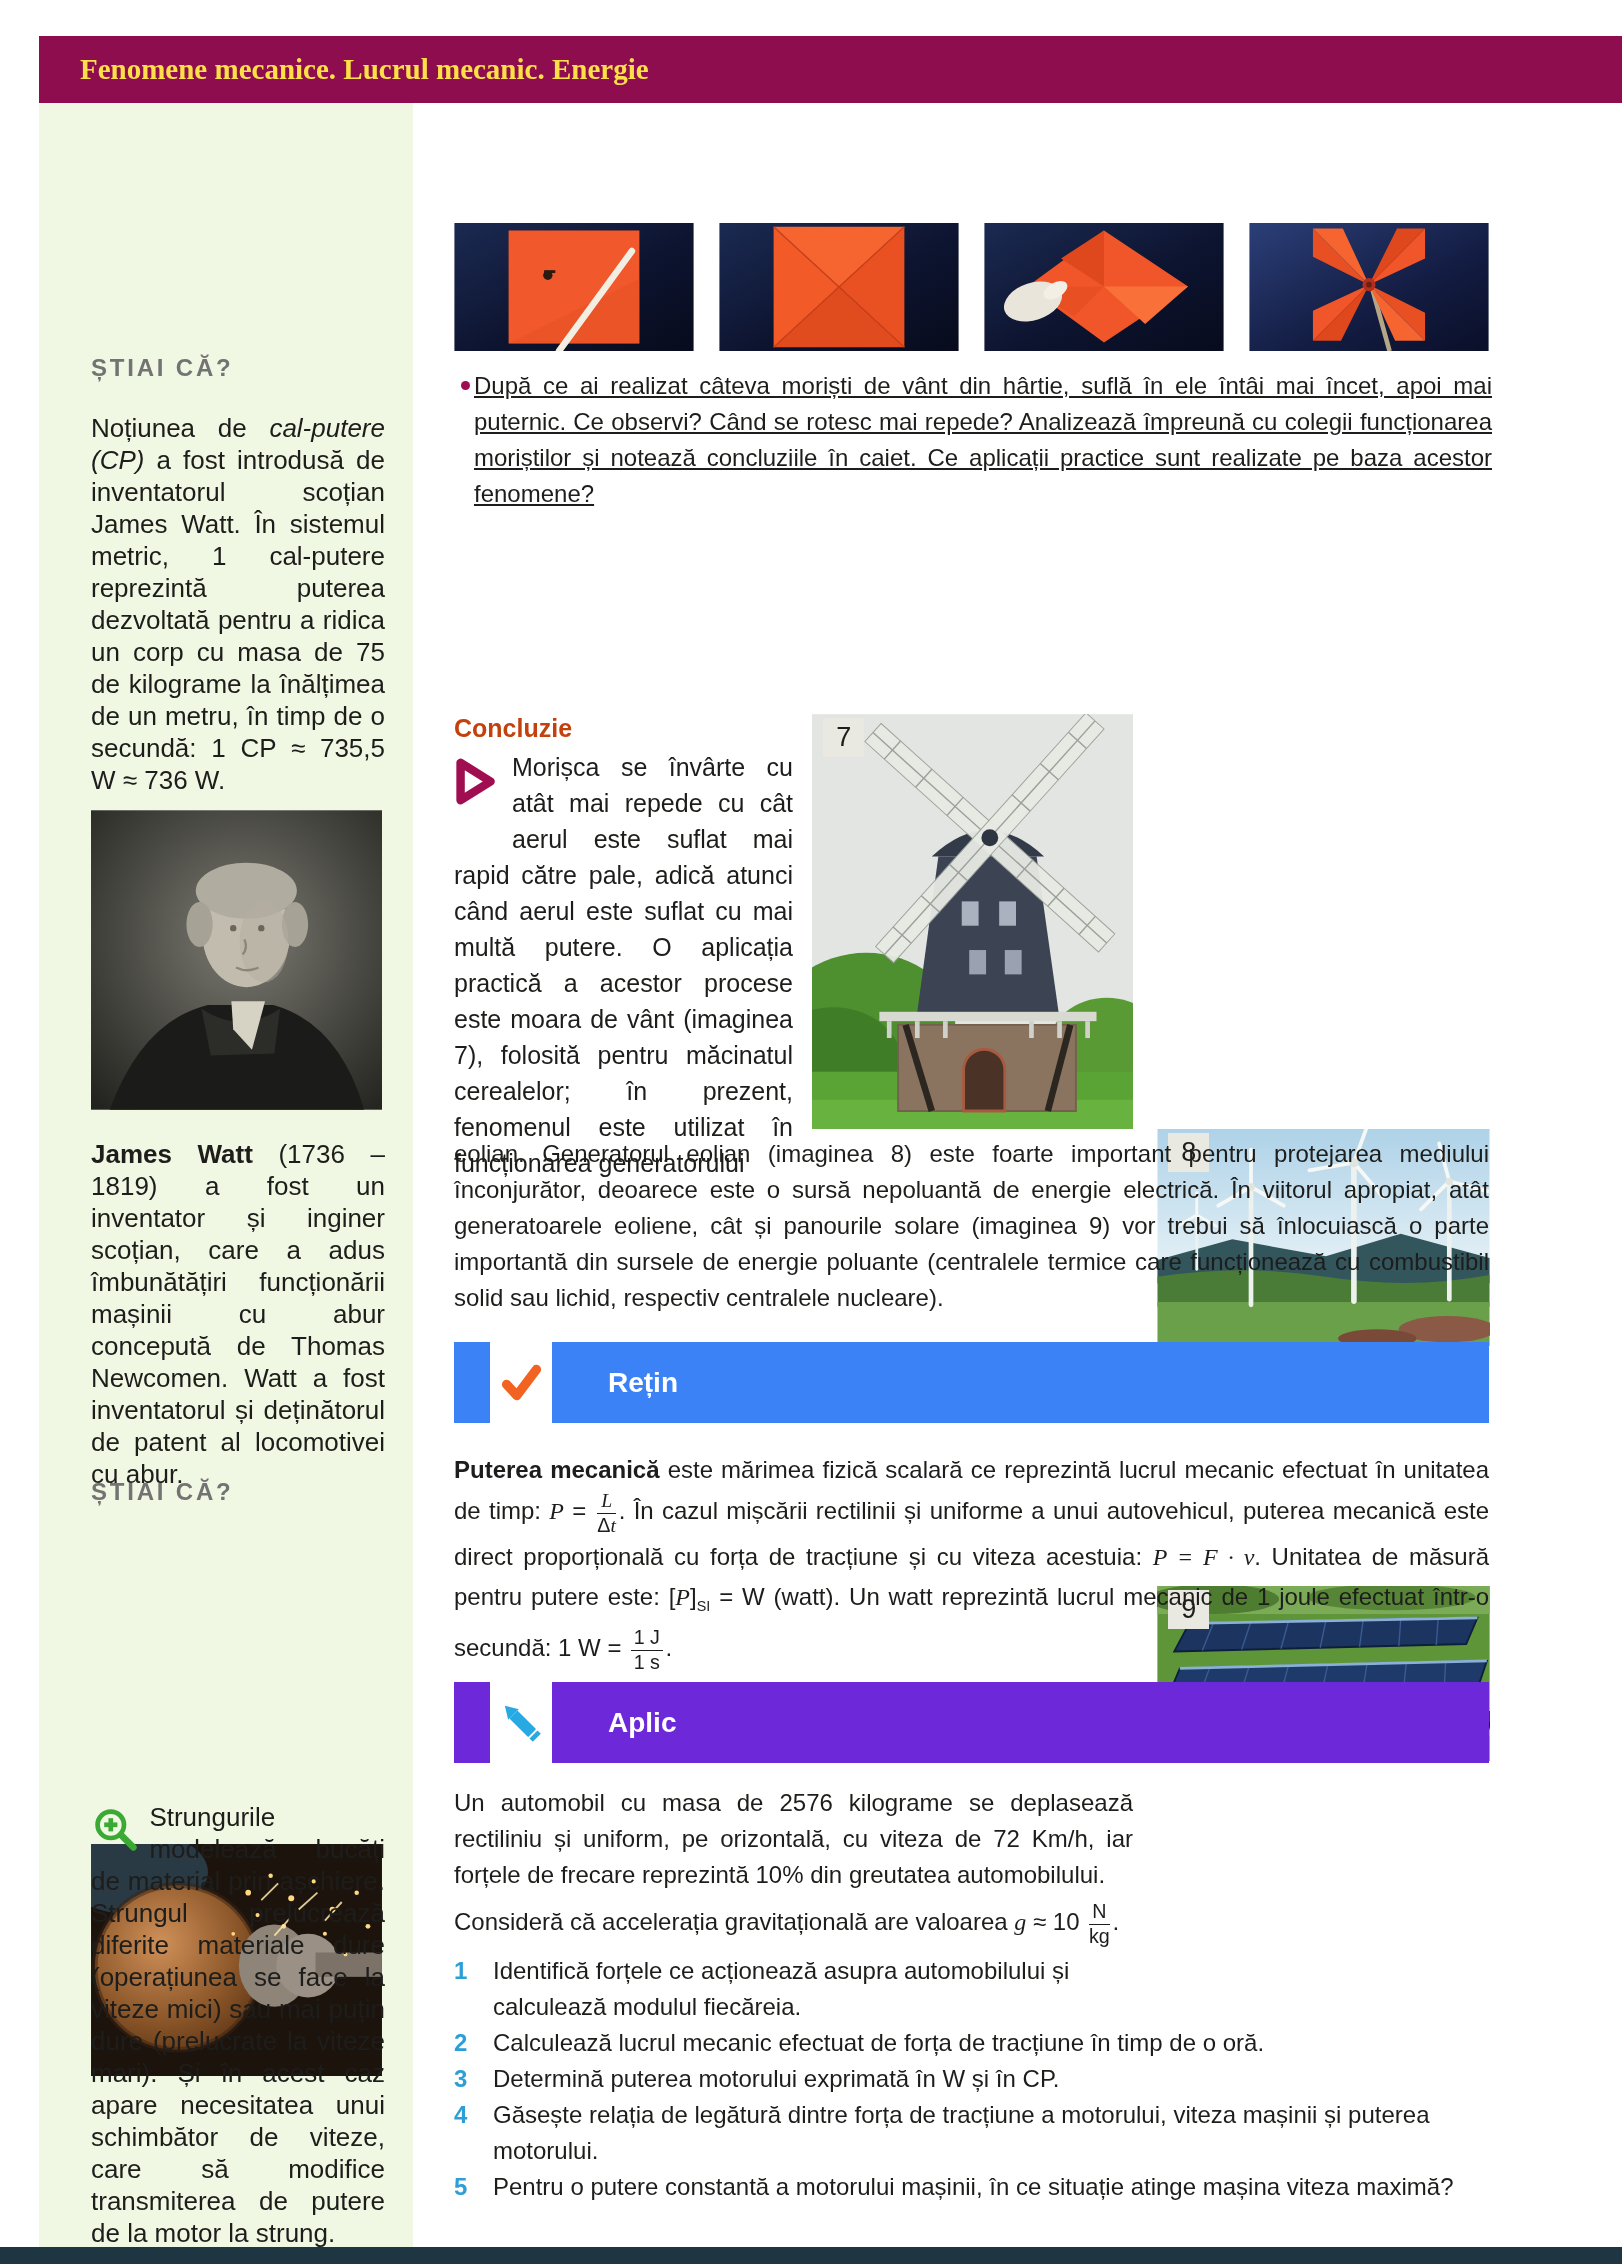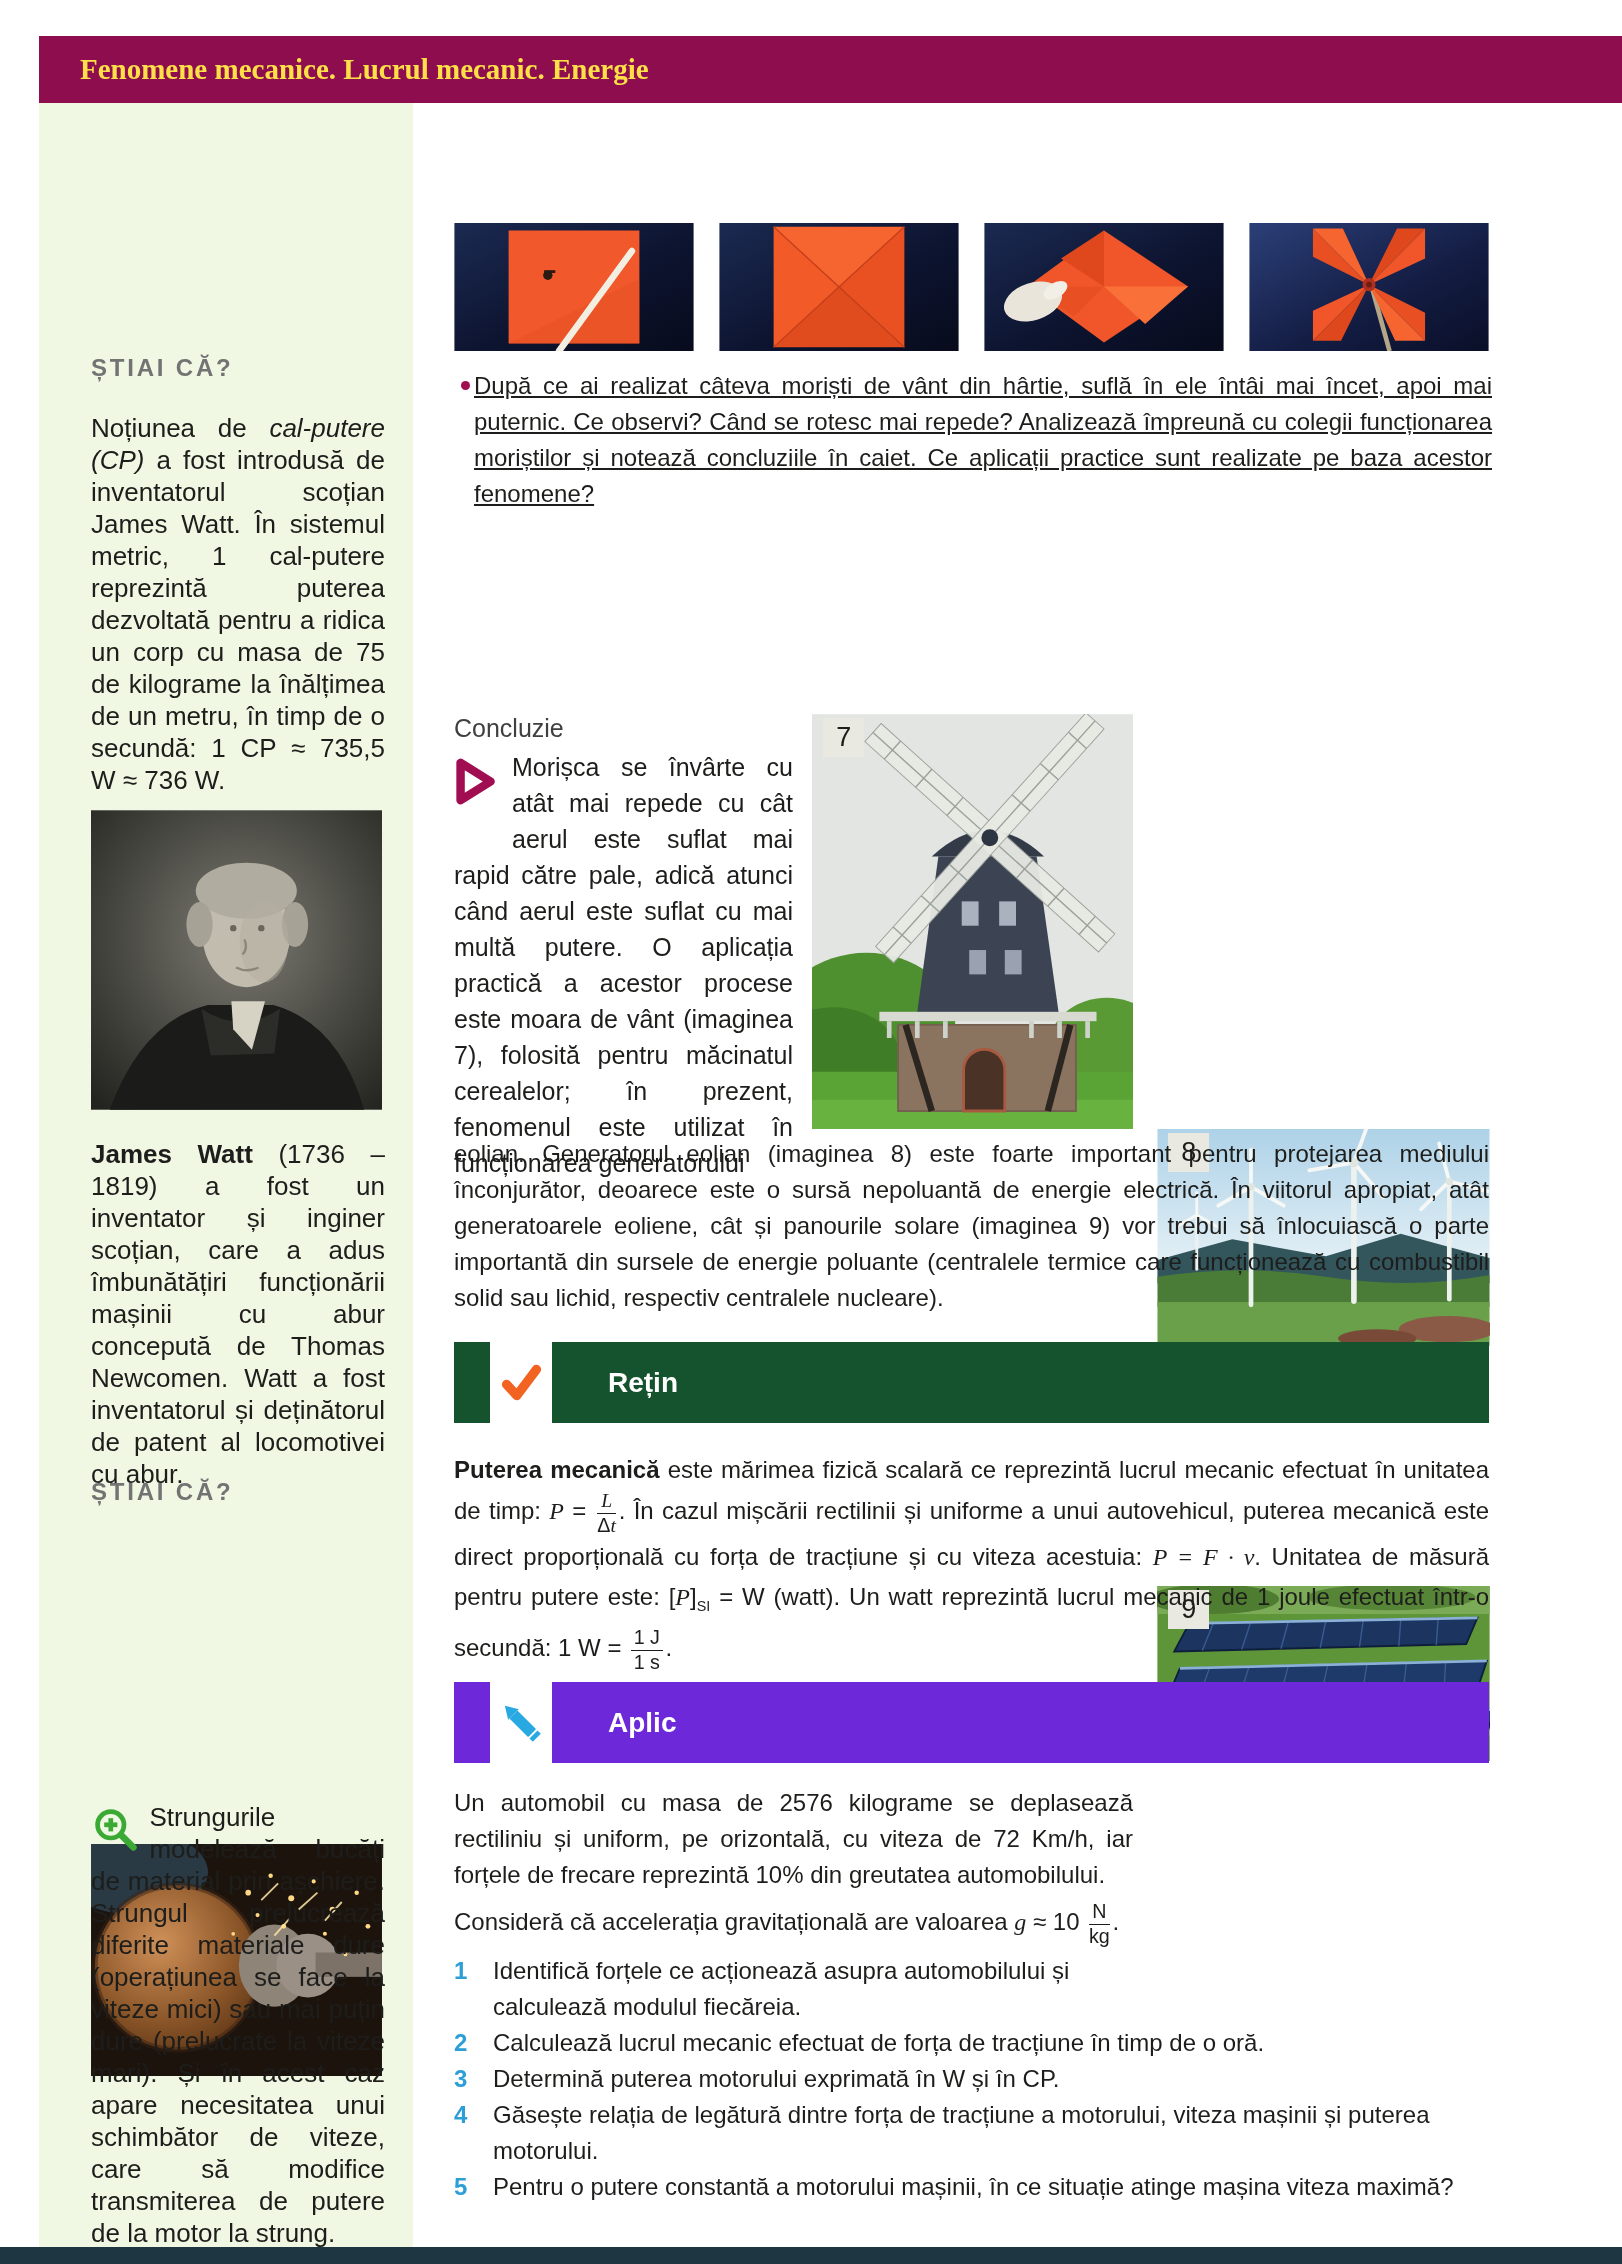--- a/index.html
+++ b/index.html
@@ -25,29 +25,29 @@
   .body-text{font-size:24px;line-height:36px;text-align:justify;}
   .img-label{position:absolute;top:3.7px;left:11.2px;width:41px;height:39px;background:#e9e9e2;
              color:#1d1d1b;font-size:27px;display:flex;align-items:center;justify-content:center;}
   .photo{position:relative;overflow:hidden;}
 
   
   .bullet-dot{position:absolute;left:6.6px;top:13px;width:9.4px;height:9.4px;border-radius:50%;background:#a00d50;}
   .bullet-text{margin-left:20px;text-decoration:underline;}
 
   
-  .concl-heading{color:#404040;font-weight:normal;font-size:25px;margin-bottom:5.6px;}
+  .concl-heading{color:#c2410c;font-weight:bold;font-size:25px;margin-bottom:5.6px;}
   .concl-tri{float:left;margin:7.5px 13px 7.5px 0;}
 
   
   .banner{display:flex;height:81px;}
   .banner-block{width:36px;}
   .banner-icon{width:62px;background:#fff;display:flex;align-items:center;justify-content:center;}
   .banner-bar{flex:1;color:#fff;font-weight:bold;font-size:28px;display:flex;align-items:center;padding-left:56px;}
-  .orange{background:#14532d;} .blue{background:#6d28d9;}
+  .orange{background:#3b82f6;} .blue{background:#6d28d9;}
 
   
   .frac{display:inline-flex;flex-direction:column;vertical-align:middle;text-align:center;
         font-size:19.7px;line-height:1.2;margin:0 2.8px;}
   .frac .num{border-bottom:1.9px solid #1d1d1b;padding:0 2.8px;}
   .var{font-style:italic;font-family:"Liberation Serif","DejaVu Serif",serif;}
   sub.si{font-size:0.6em;}
 
   
   .task{display:flex;font-size:24px;line-height:36px;}

